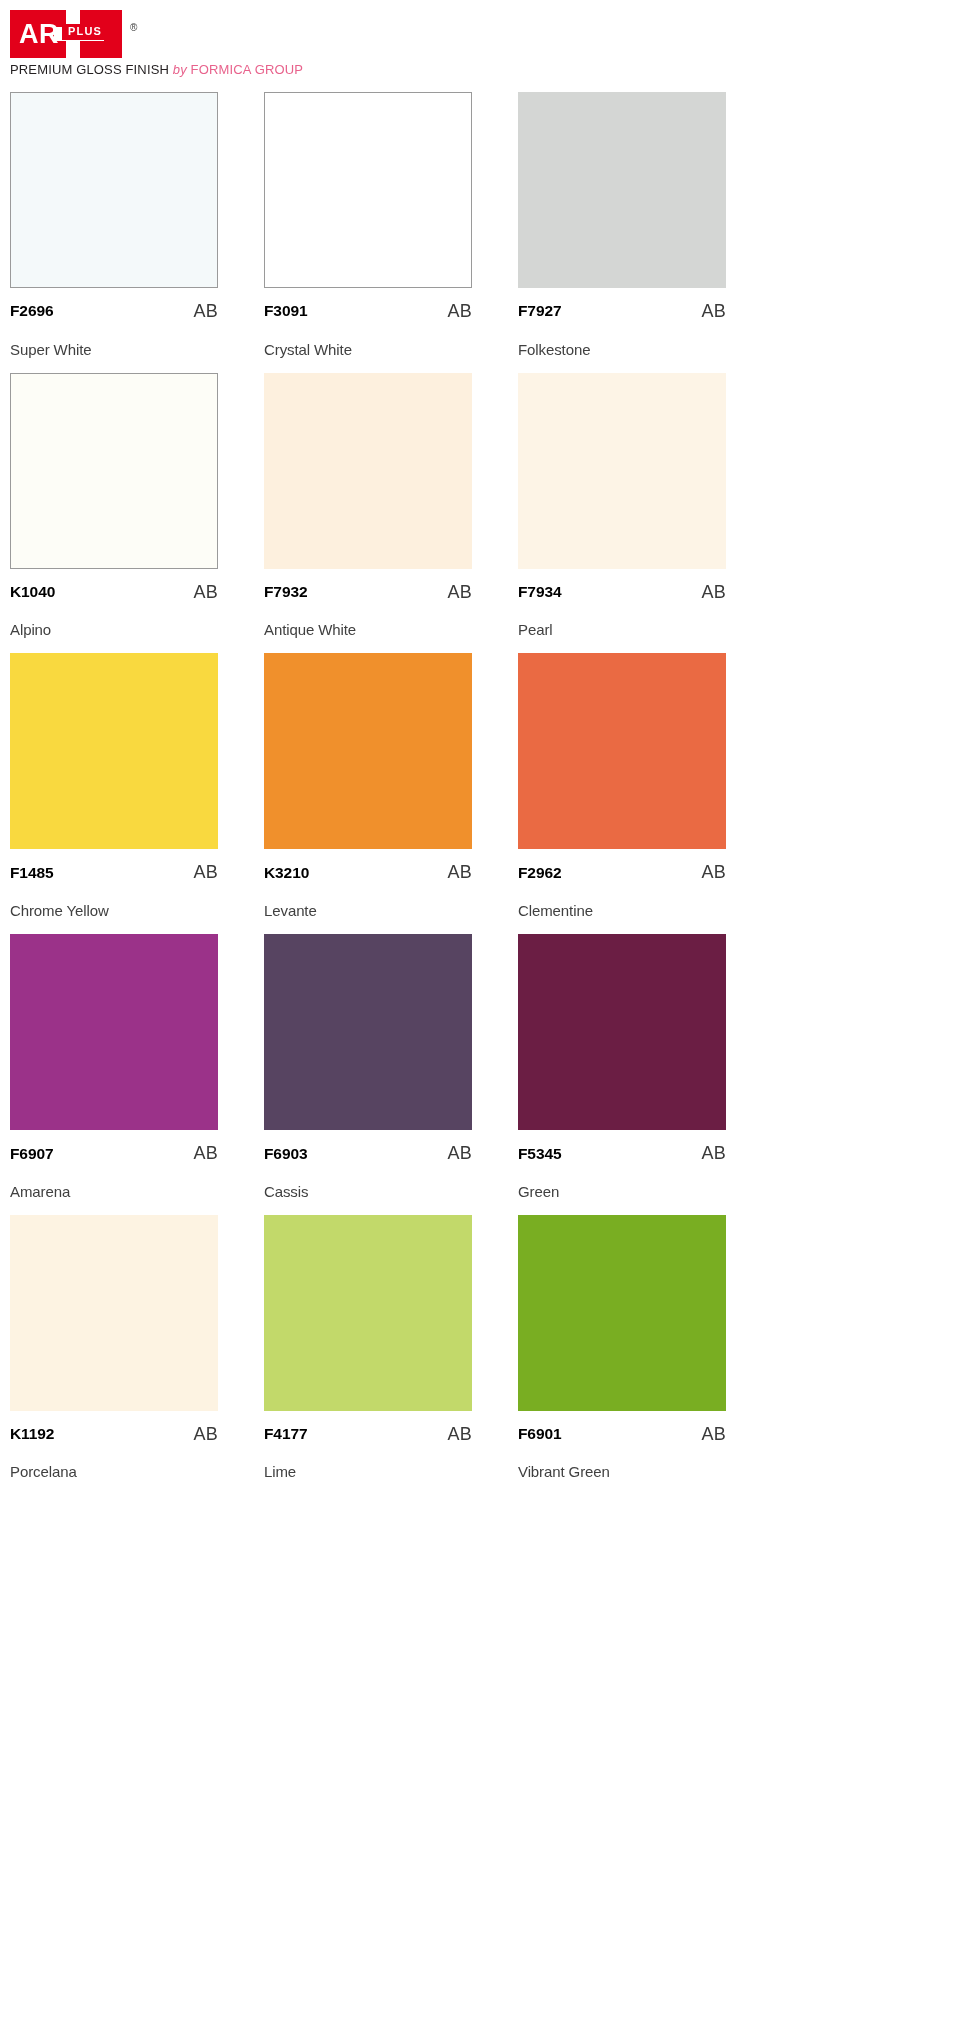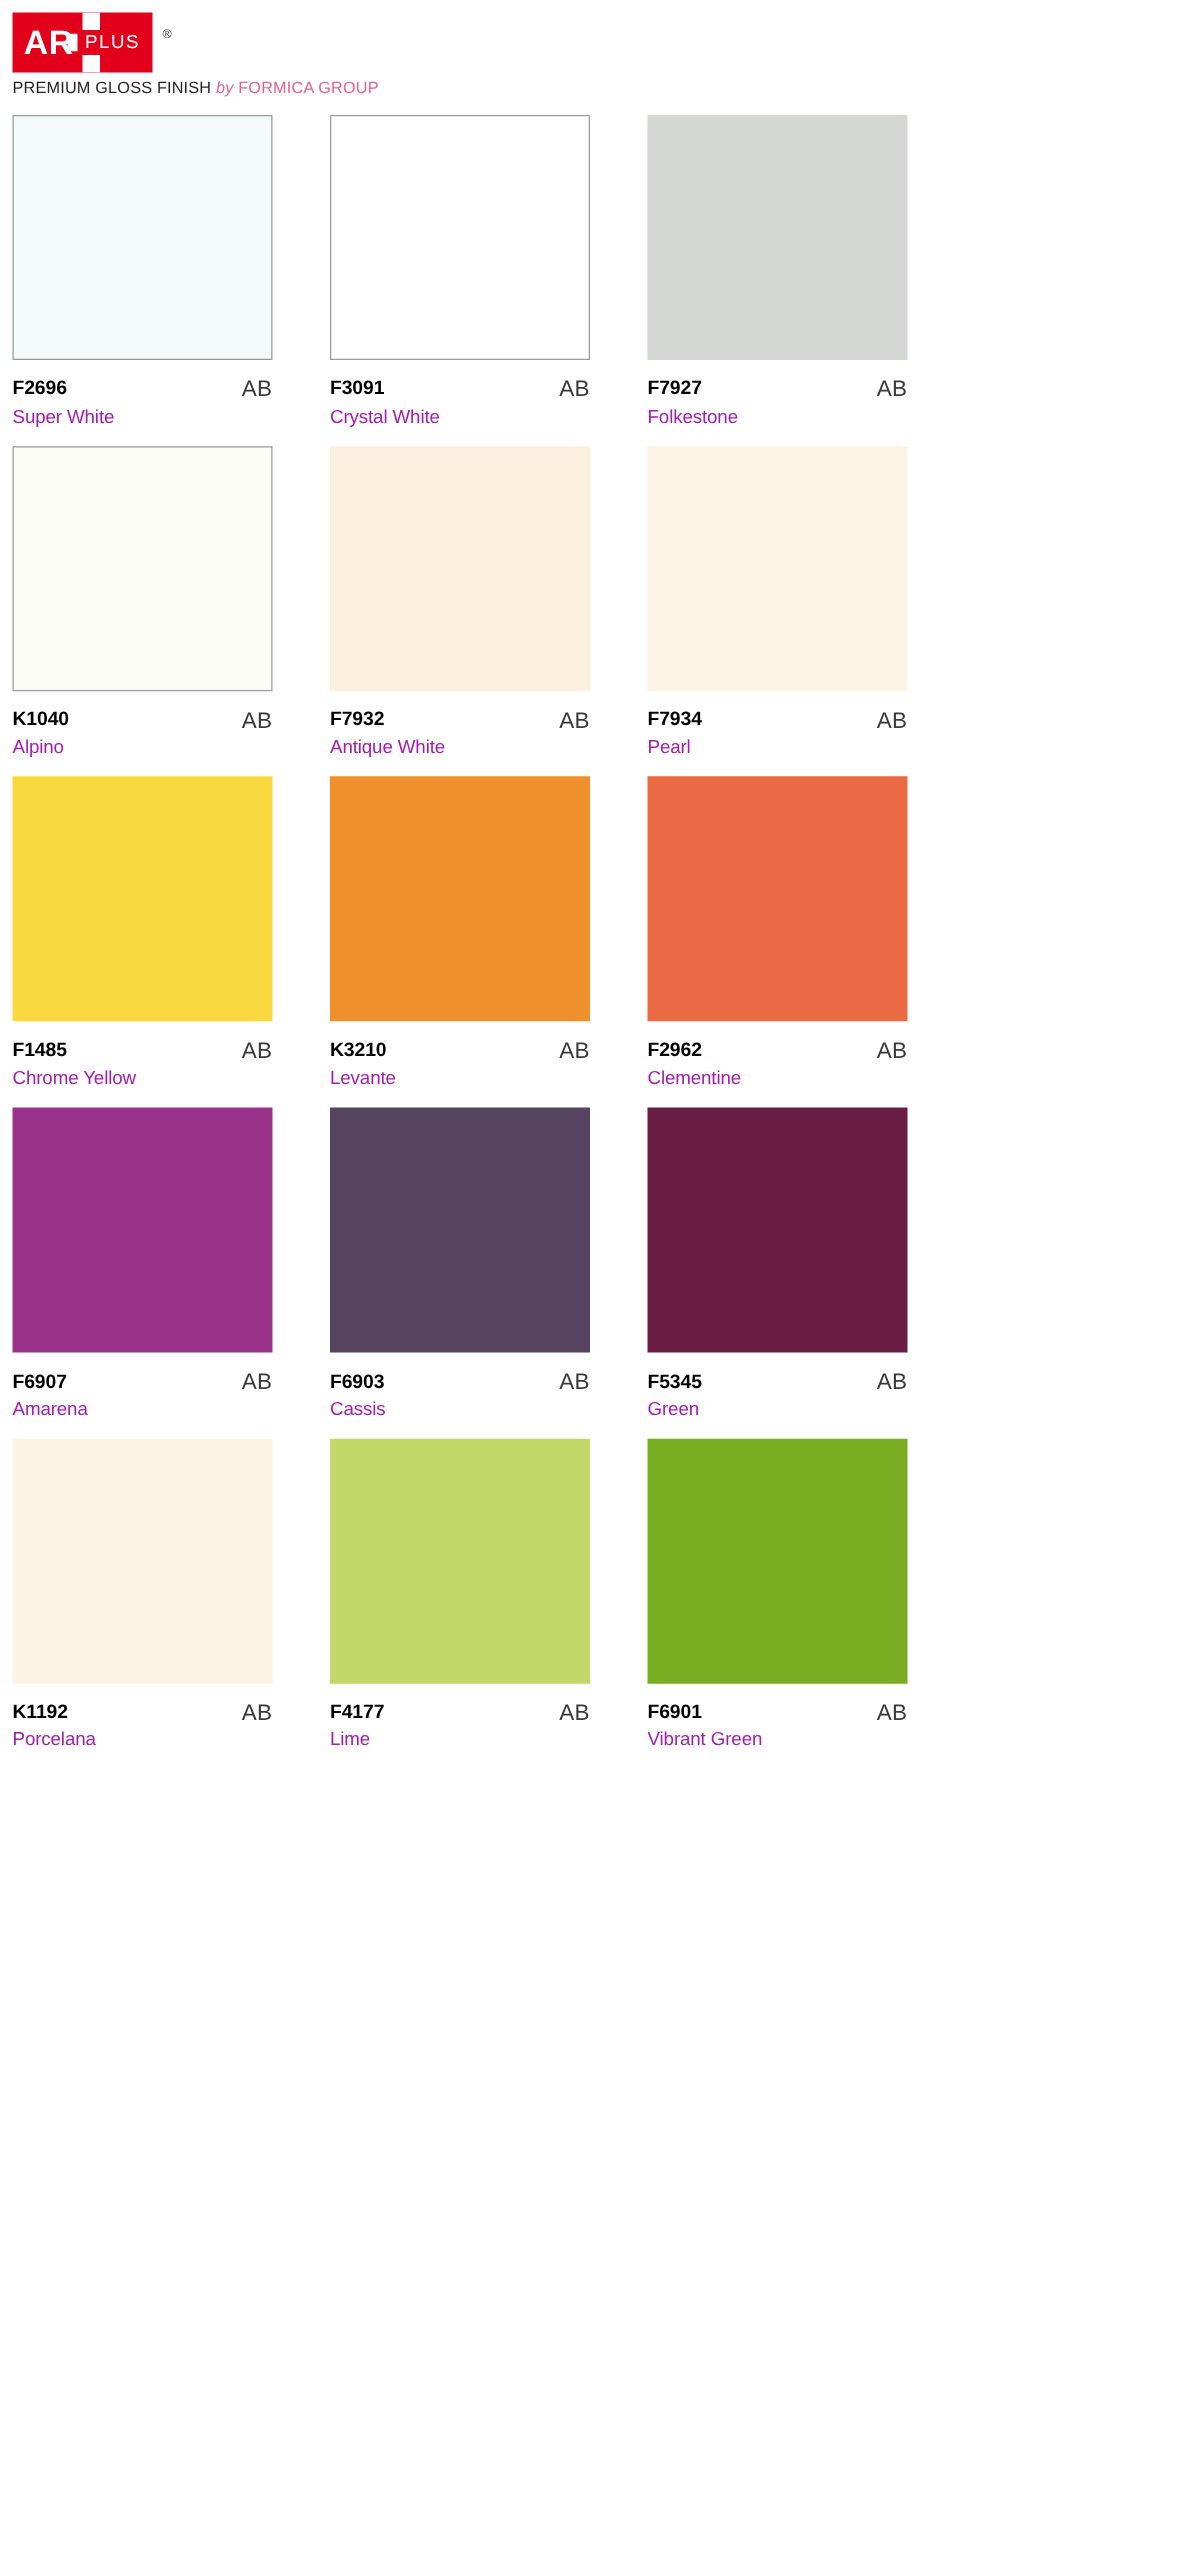--- a/index.html
+++ b/index.html
@@ -75,22 +75,22 @@
     background: #ffffff;
     z-index: 1;
   }
 
   .logo-plus {
     position: absolute;
     left: 52px;
     top: 14px;
     background: #e2001a;
     color: #ffffff;
-    font-weight: normal;
-    font-size: 15px;
+    font-weight: bold;
+    font-size: 11px;
     letter-spacing: 1.2px;
     padding: 2px 5px 3px 6px;
     z-index: 3;
     line-height: 1;
   }
 
   .logo-reg {
     position: absolute;
     left: 120px;
     top: 12px;
@@ -164,22 +164,22 @@
 
   .badge {
     font-size: 18px;
     color: #3a3a3a;
     font-weight: normal;
     letter-spacing: 0.3px;
   }
 
   .name {
     font-size: 15px;
-    color: #a21caf;
-    margin-top: 3px;
+    color: #404040;
+    margin-top: 19px;
     line-height: 1.2;
     letter-spacing: -0.1px;
   }
 
   
   .footer {
     position: absolute;
     left: 0;
     bottom: 0;
     width: 960px;

